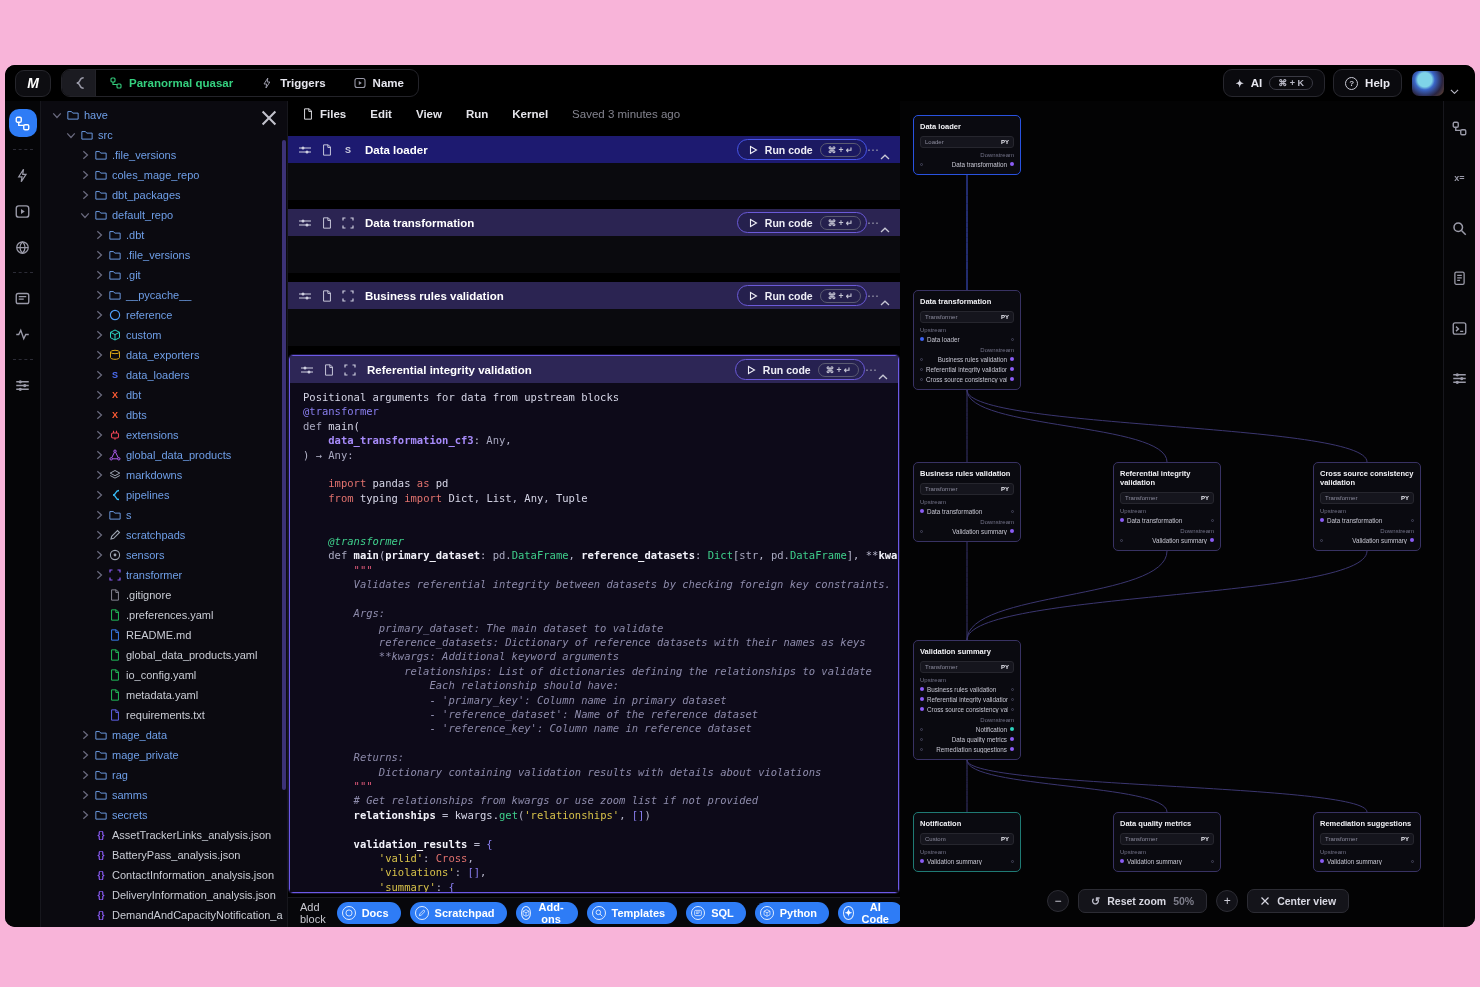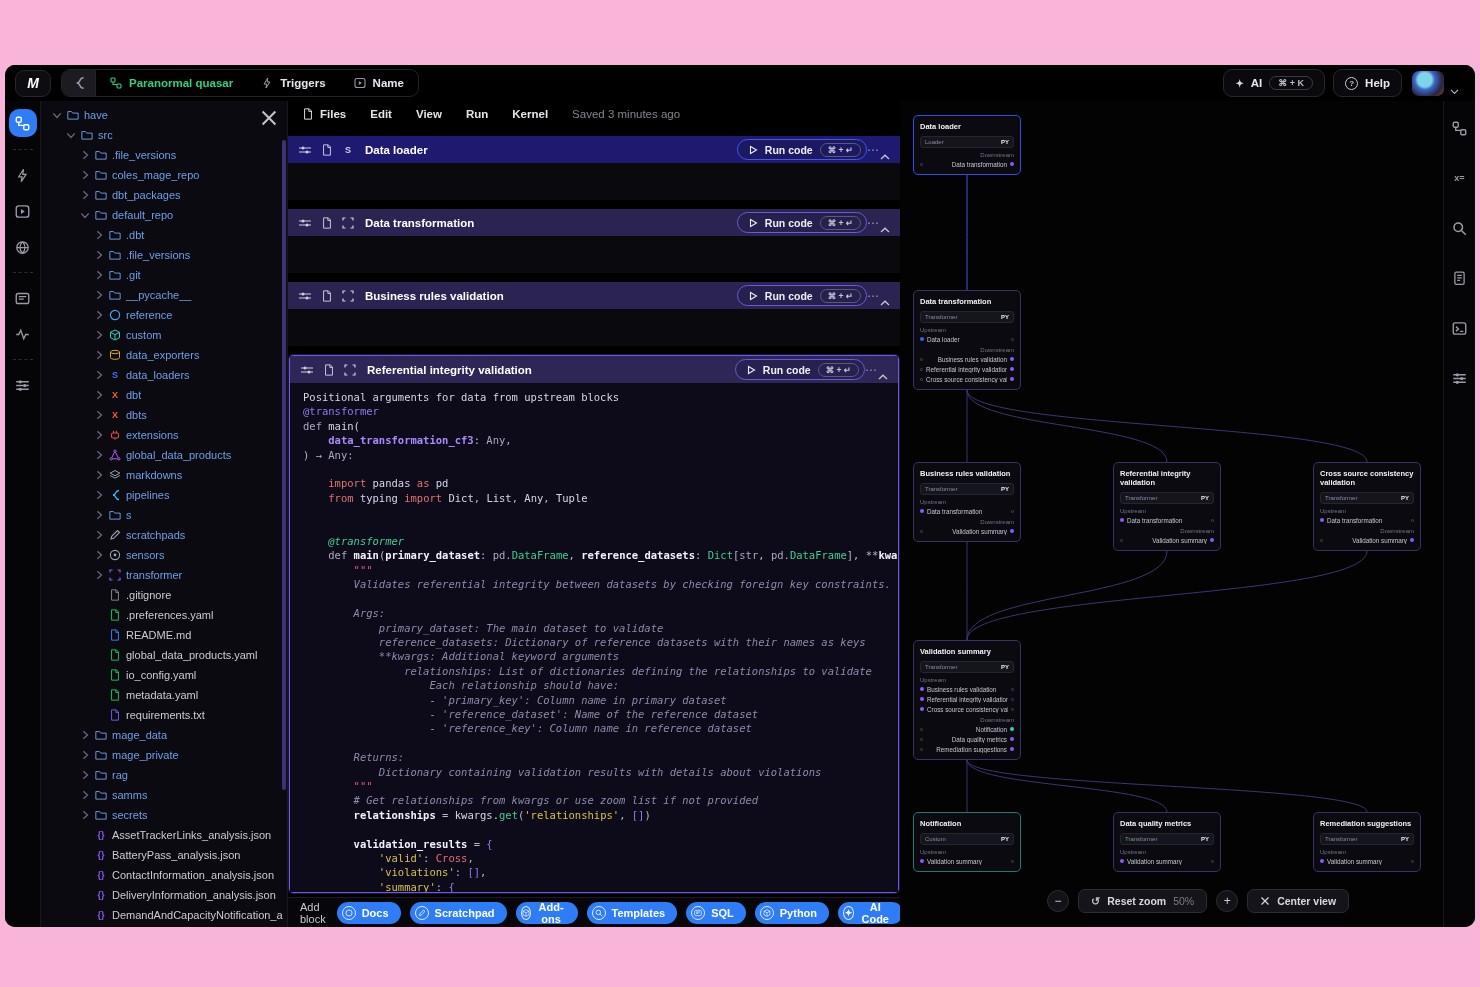--- a/index.html
+++ b/index.html
@@ -105,21 +105,21 @@
   .io-row { display:flex; align-items:center; gap:3px; height:10px; font-size:6.3px; color:#c6c6d2; }
   .io-row .lbl { flex:1; white-space:nowrap; overflow:hidden; }
   .io-row.down .lbl { text-align:right; }
   .dot { width:4px; height:4px; border-radius:50%; flex:0 0 auto; }
   .ring { width:3px; height:3px; border-radius:50%; border:1px solid #44445a; flex:0 0 auto; }
   .dag-controls { position:absolute; left:147px; top:788px; display:flex; align-items:center; gap:9px; }
   .circ-btn { width:22px; height:22px; border-radius:50%; border:1px solid #2c2c34; background:#121218; color:#cfcfda;
               font-size:12px; display:flex; align-items:center; justify-content:center; cursor:pointer; }
   .ctrl-pill { height:24px; border:1px solid #2c2c34; border-radius:7px; background:#14141a; color:#d8d8e2;
                display:flex; align-items:center; gap:7px; padding:0 12px; font-size:10.5px; font-weight:600; cursor:pointer; }
-  .ctrl-pill .pct { color:#7d7d8a; font-weight:400; }
+  .ctrl-pill .pct { color:#7d7d8a; font-weight:700; }
   .rst { font-size:11px; color:#b9b9c6; }
 
   .ico { display:inline-flex; width:12px; height:12px; align-items:center; justify-content:center; }
   .ico svg { width:100%; height:100%; }
   .ico.i14 { width:14px; height:14px; }
   .ico.i15 { width:15px; height:15px; }
   .ico.i10 { width:10px; height:10px; }
   .txtico { font-size:9px; font-weight:bold; font-style:normal; }
   .tchev .ico { width:8px; height:10px; }
   .tchev.open .ico { transform:rotate(90deg); }

